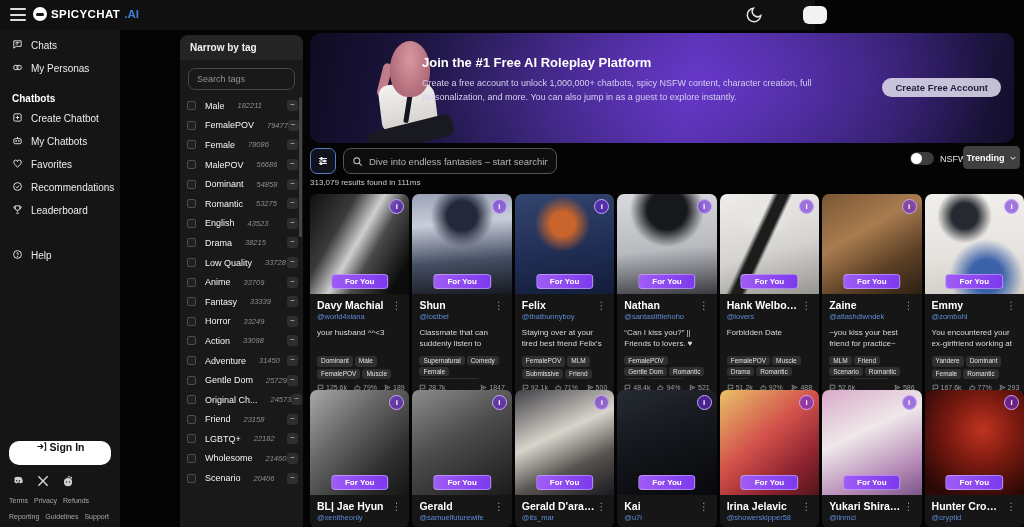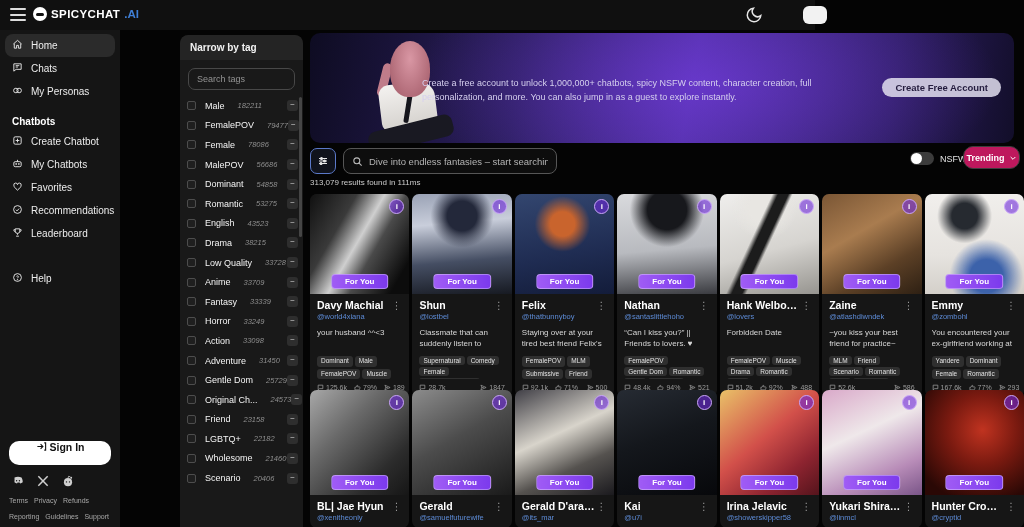--- a/index.html
+++ b/index.html
@@ -82,22 +82,22 @@
     justify-content:center; cursor:pointer; }
   .search-box { position:absolute; left:343px; top:148px; width:214px; height:26px; border:1px solid #565656;
     border-radius:8px; background:#0d0d0d; display:flex; align-items:center; padding:0 8px; gap:6px; }
   .search-box svg { width:11px; height:11px; color:#bdbdbd; flex:0 0 auto; }
   .search-box input { flex:1; background:transparent; border:none; outline:none; color:#ddd; font-size:9.5px; font-family:inherit; }
   .search-box input::placeholder { color:#b4b4b4; }
   .nsfw-toggle { position:absolute; left:910px; top:152px; width:24px; height:13px; border-radius:7px;
     background:#3c3c3c; cursor:pointer; }
   .nsfw-knob { position:absolute; left:1px; top:1px; width:11px; height:11px; border-radius:50%; background:#fff; }
   .nsfw-label { position:absolute; left:940px; top:154px; font-size:9px; color:#e4e4e4; }
-  .trending-btn { position:absolute; left:963px; top:146px; width:57px; height:23px; border-radius:10px;
-    background:#be185d; border:1px solid #3d3d3d; color:#fff; font-size:9px; font-weight:bold;
+  .trending-btn { position:absolute; left:963px; top:146px; width:57px; height:23px; border-radius:4px;
+    background:#404040; border:1px solid #3d3d3d; color:#fff; font-size:9px; font-weight:bold;
     display:flex; align-items:center; justify-content:center; gap:4px; cursor:pointer; font-family:inherit; }
   .trending-btn svg { width:8px; height:8px; }
   .results-line { position:absolute; left:310px; top:178px; font-size:8px; color:#cdcdcd; }
 
   
   .grid { position:absolute; left:310px; width:714px; display:grid; grid-template-columns:repeat(7,1fr); gap:3px; }
   .grid.row1 { top:194px; }
   .grid.row2 { top:390px; }
   .card { background:#161616; border-radius:7px; overflow:hidden; cursor:pointer; }
   .card-img { position:relative; height:100px; }
@@ -142,27 +142,20 @@
       <svg viewBox="0 0 24 24" fill="none" stroke="currentColor" stroke-width="2">
           <path d="M21 12.8A9 9 0 1 1 11.2 3a7 7 0 0 0 9.8 9.8z"></path>
         </svg>
     </span>
     <span class="edge-pill"></span>
   </div>
 
   <div class="sidebar">
     <div class="side-nav">
       <div id="main-nav">
-          <div class="nav-item active">
-            <span><svg viewBox="0 0 24 24" fill="none" stroke="currentColor" stroke-width="2">
-                <path d="M3 11 12 3l9 8"></path>
-                <path d="M5 10v10h5v-6h4v6h5V10"></path>
-              </svg></span>
-            <span>Home</span>
-          </div>
           <div class="nav-item">
             <span><svg viewBox="0 0 24 24" fill="none" stroke="currentColor" stroke-width="2">
                 <path d="M4 4h16v12H9l-5 4z"></path>
                 <path d="M8 8h8M8 11h5"></path>
               </svg></span>
             <span>Chats</span>
           </div>
           <div class="nav-item">
             <span><svg viewBox="0 0 24 24" fill="none" stroke="currentColor" stroke-width="2">
                 <circle cx="8.5" cy="12" r="5"></circle>
@@ -387,20 +380,21 @@
   </div>
 
   <div class="banner">
     <div class="char">
       <div class="char-braid"></div>
         <div class="char-shirt"></div>
         <div class="char-tie"></div>
       <div class="char-pants"></div>
         <div class="char-hair"></div>
     </div>
+    <div class="banner-title">Join the #1 Free AI Roleplay Platform</div>
     <div class="banner-desc">Create a free account to unlock 1,000,000+ chatbots, spicy NSFW content, character creation, full personalization, and more. You can also jump in as a guest to explore instantly.</div>
     <button class="banner-cta">Create Free Account</button>
   </div>
 
   <div class="filter-btn">
     <svg width="12" height="12" viewBox="0 0 24 24" fill="none" stroke="currentColor" stroke-width="2.4">
         <path d="M4 7h16M4 12h16M4 17h16"></path>
         <circle cx="9" cy="7" r="1.8" fill="currentColor"></circle>
         <circle cx="15" cy="12" r="1.8" fill="currentColor"></circle>
         <circle cx="8" cy="17" r="1.8" fill="currentColor"></circle>

